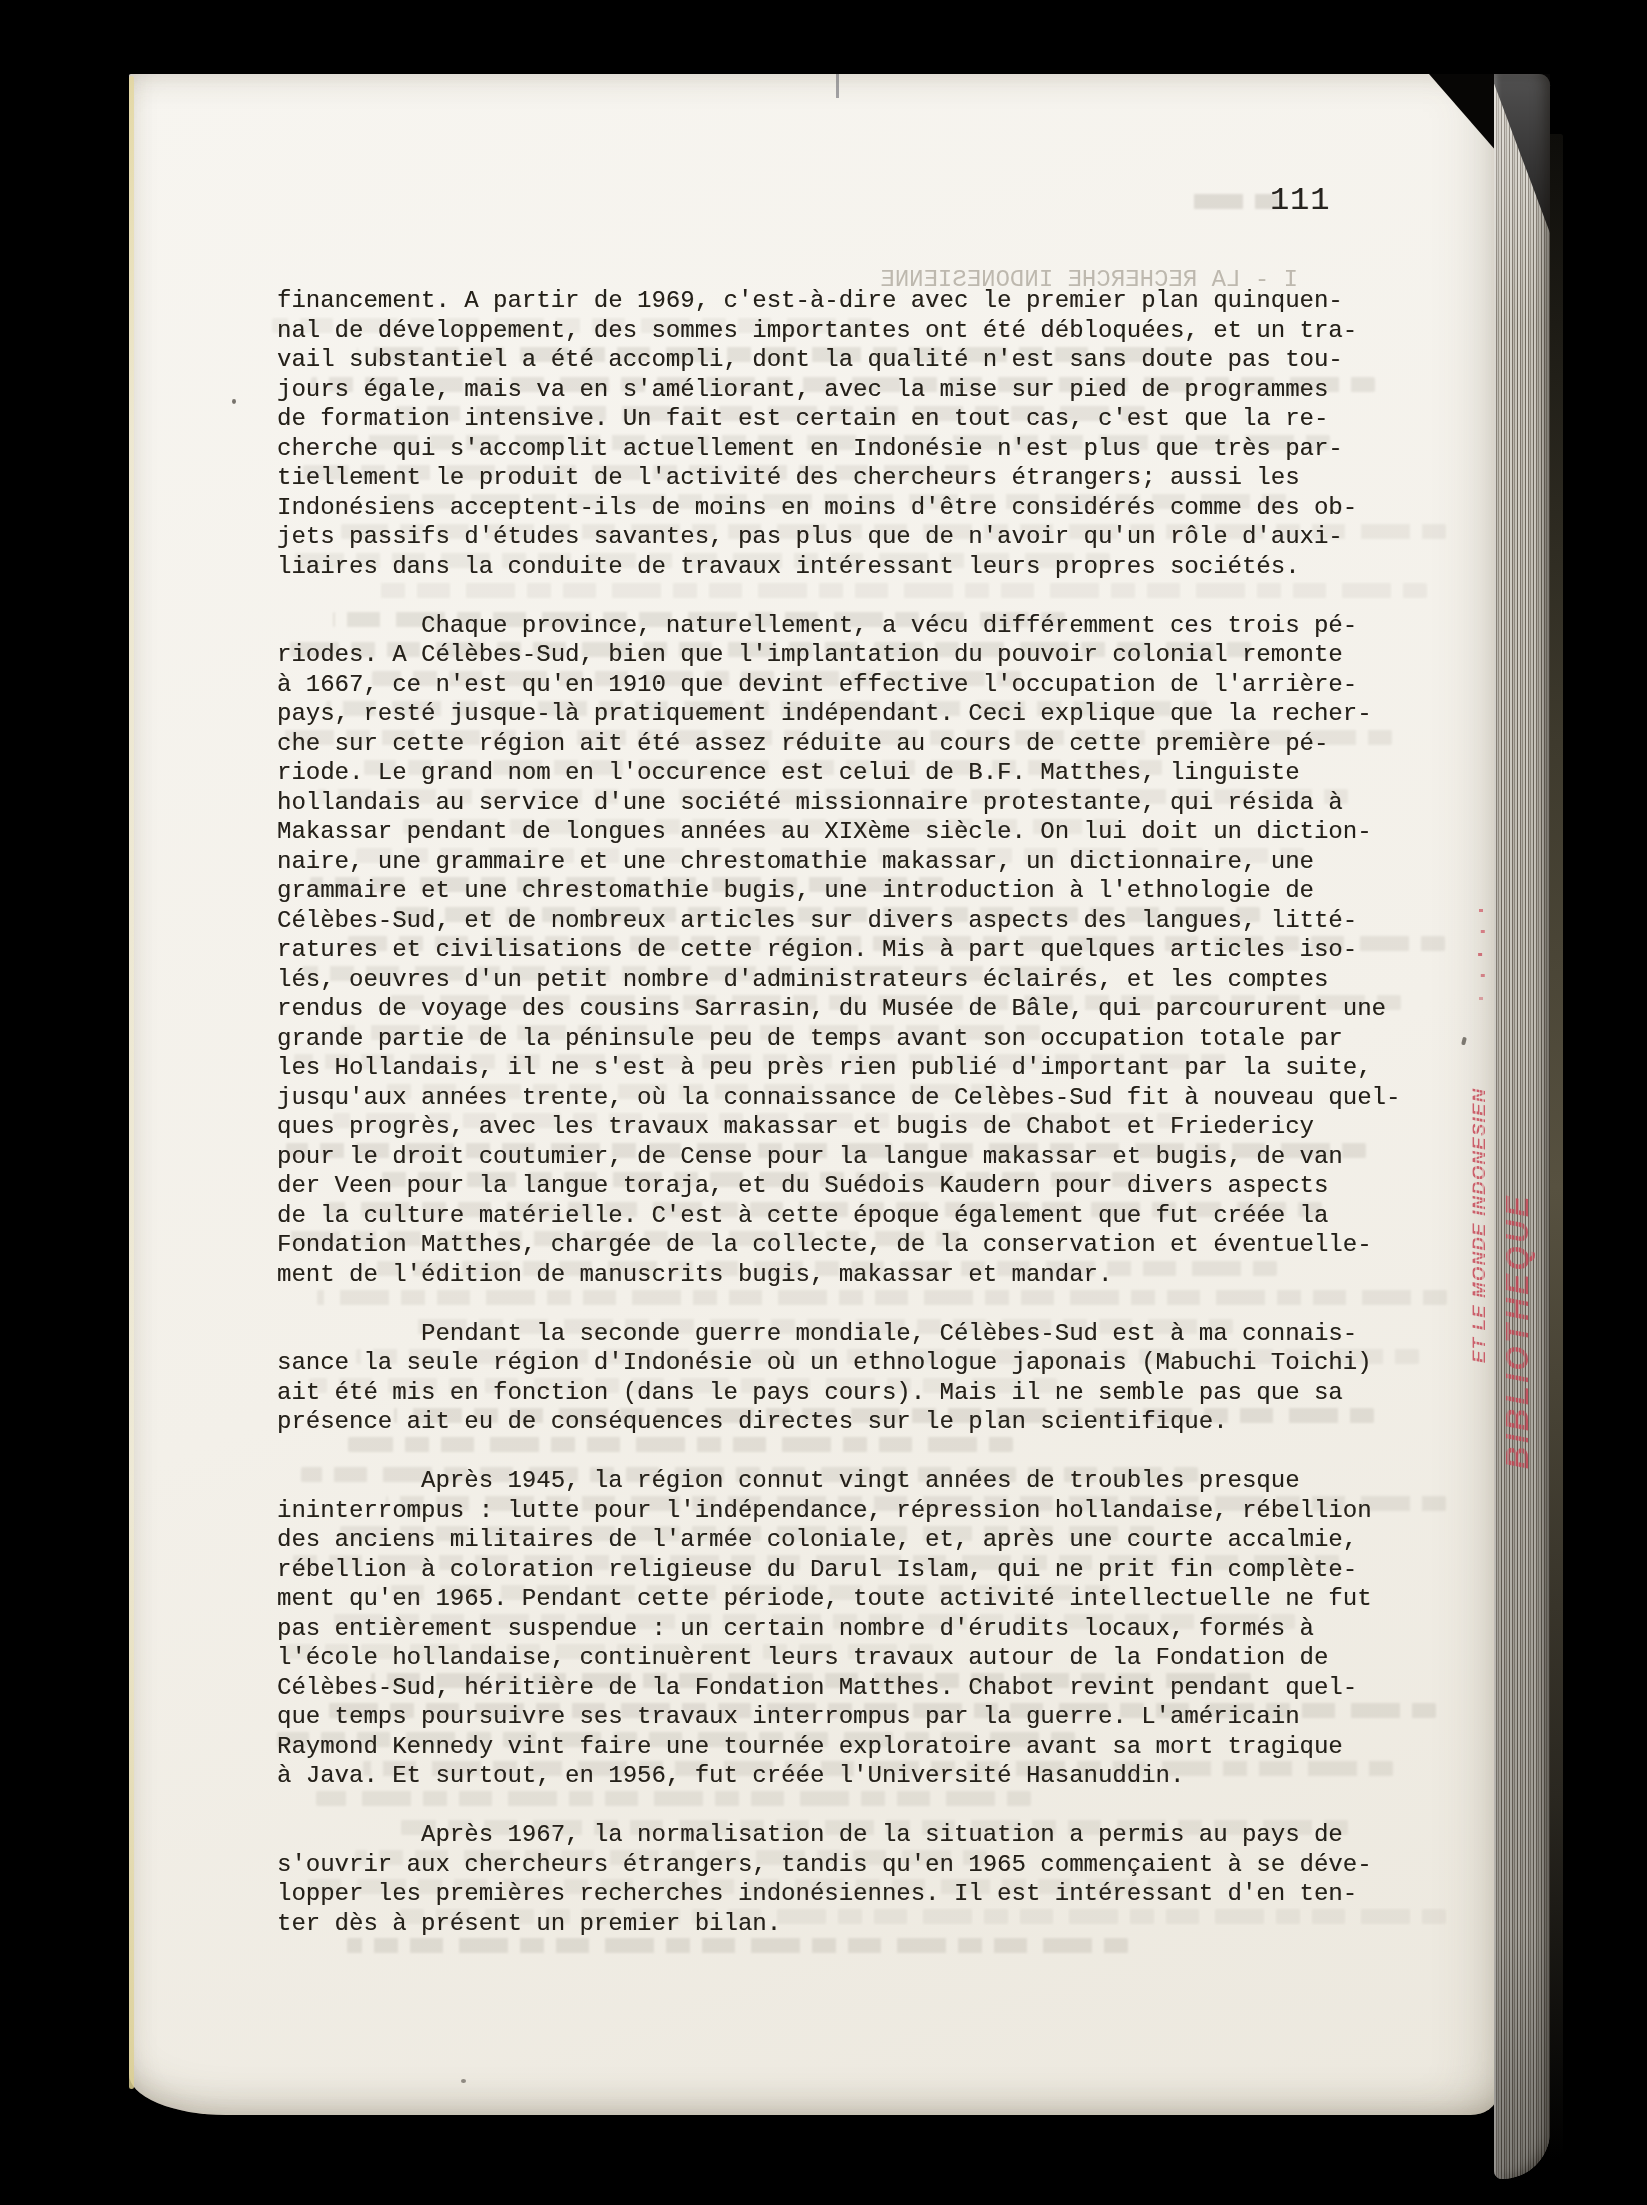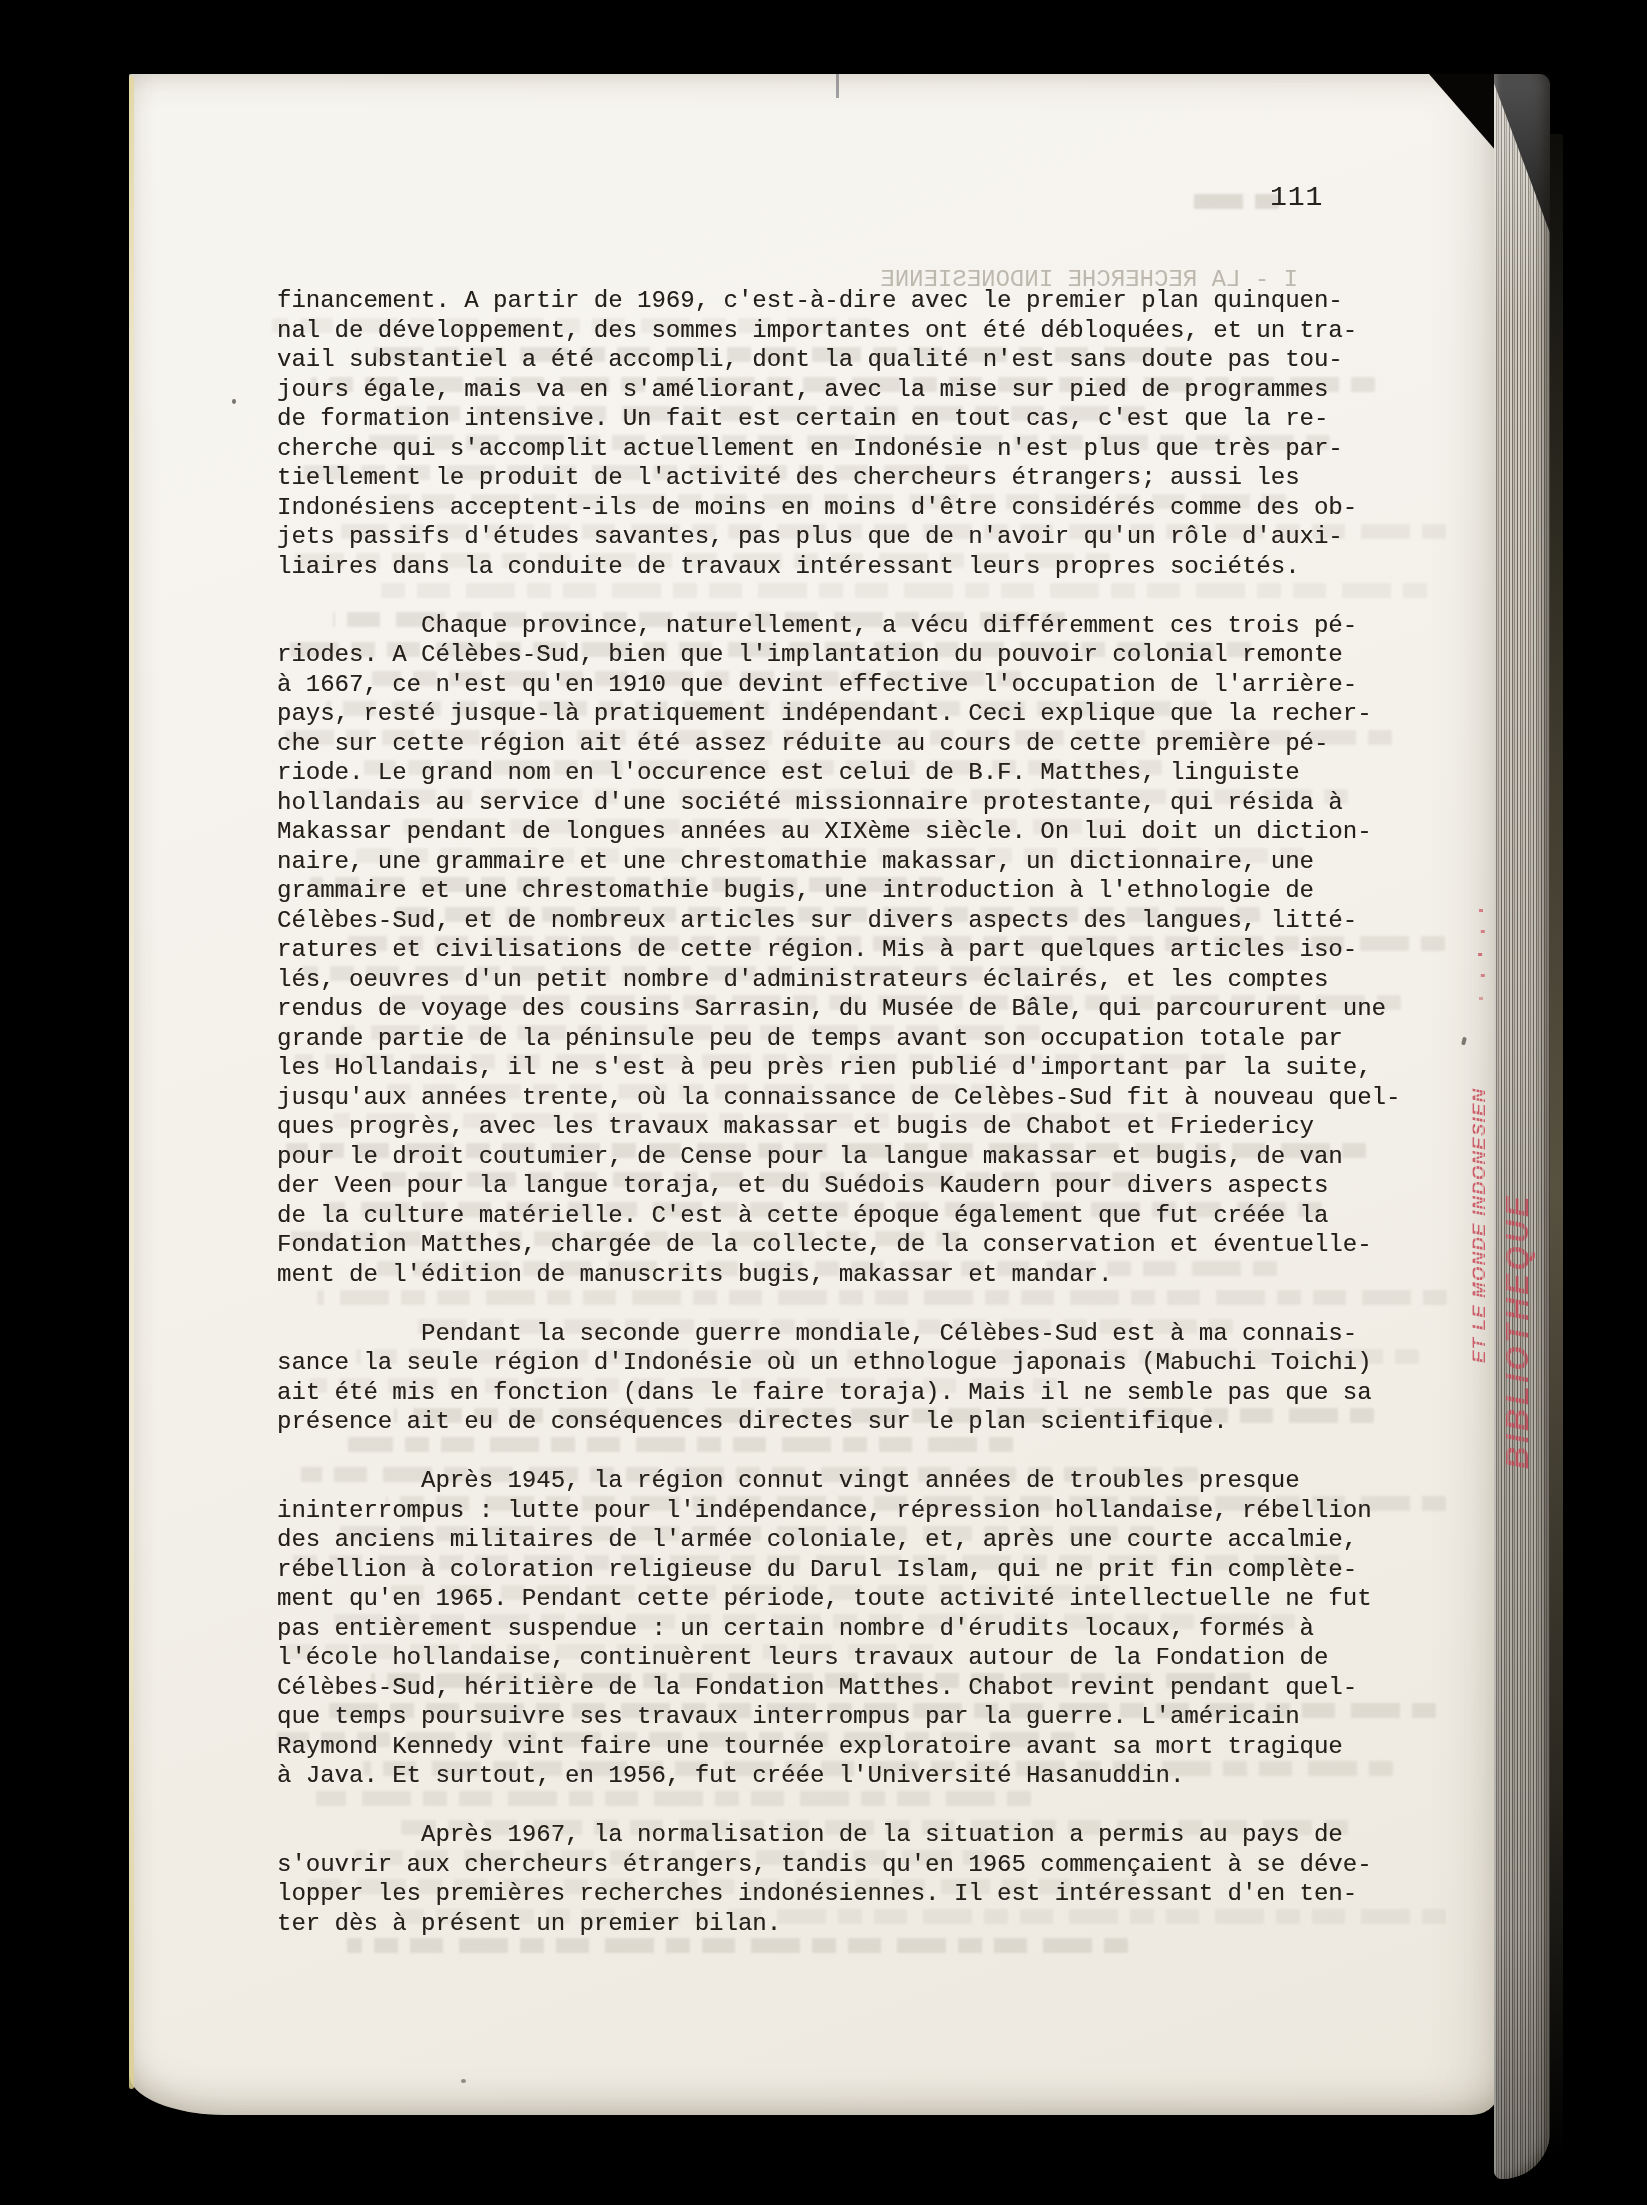--- a/index.html
+++ b/index.html
@@ -18,21 +18,21 @@
     background:linear-gradient(180deg,#e4d79e 0%,#efe9d0 18%,#f0ebd6 70%,#ddd092 100%);
     opacity:.85;border-radius:2.6px;z-index:2;}
   
   #corner-shadow{position:absolute;left:1429px;top:74px;width:68px;height:78px;
     background:#070605;clip-path:polygon(0 0,100% 0,100% 100%);z-index:4;}
   
   #page-text{position:absolute;left:277px;top:286px;width:1179px;z-index:3;color:#242019;
     font-size:24px;line-height:29.5px;text-shadow:0.3px 0.3px 0 rgba(35,28,20,.35);}
   #page-text p{margin:0 0 29.5px 0;white-space:pre;}
   #page-number{position:absolute;left:1270px;top:182px;z-index:3;color:#26231e;
-    font-size:28px;letter-spacing:0.9px;text-shadow:0.3px 0.3px 0 rgba(35,28,20,.35);}
+    font-size:32px;letter-spacing:0.9px;text-shadow:0.3px 0.3px 0 rgba(35,28,20,.35);}
   
   #bleedthrough-layer{position:absolute;left:0;top:0;width:1648px;height:2206px;z-index:2;pointer-events:none;}
   .ghost{position:absolute;height:15px;border-radius:1.8px;filter:blur(1.1px);transform:scaleX(-1);
     background:repeating-linear-gradient(90deg,#8c8578 0 24px,transparent 24px 36px,
       #8c8578 36px 85px,transparent 85px 101px,#8c8578 101px 134px,transparent 134px 146px);}
   #bleedthrough-heading{position:absolute;left:875px;top:266px;width:423px;z-index:2;
     transform:scaleX(-1);color:rgba(128,120,104,.48);font-size:24px;white-space:pre;
     filter:blur(0.5px);}
   
   #fore-edge{position:absolute;left:1494px;top:74px;width:56px;height:2105px;z-index:5;
@@ -170,21 +170,21 @@
 les Hollandais, il ne s'est à peu près rien publié d'important par la suite,
 jusqu'aux années trente, où la connaissance de Celèbes-Sud fit à nouveau quel-
 ques progrès, avec les travaux makassar et bugis de Chabot et Friedericy
 pour le droit coutumier, de Cense pour la langue makassar et bugis, de van
 der Veen pour la langue toraja, et du Suédois Kaudern pour divers aspects
 de la culture matérielle. C'est à cette époque également que fut créée la
 Fondation Matthes, chargée de la collecte, de la conservation et éventuelle-
 ment de l'édition de manuscrits bugis, makassar et mandar.</p>
     <p>          Pendant la seconde guerre mondiale, Célèbes-Sud est à ma connais-
 sance la seule région d'Indonésie où un ethnologue japonais (Mabuchi Toichi)
-ait été mis en fonction (dans le faire toraja). Mais il ne semble pas que sa
+ait été mis en fonction (dans le pays cours). Mais il ne semble pas que sa
 présence ait eu de conséquences directes sur le plan scientifique.</p>
     <p>          Après 1945, la région connut vingt années de troubles presque
 ininterrompus : lutte pour l'indépendance, répression hollandaise, rébellion
 des anciens militaires de l'armée coloniale, et, après une courte accalmie,
 rébellion à coloration religieuse du Darul Islam, qui ne prit fin complète-
 ment qu'en 1965. Pendant cette période, toute activité intellectuelle ne fut
 pas entièrement suspendue : un certain nombre d'érudits locaux, formés à
 l'école hollandaise, continuèrent leurs travaux autour de la Fondation de
 Célèbes-Sud, héritière de la Fondation Matthes. Chabot revint pendant quel-
 que temps poursuivre ses travaux interrompus par la guerre. L'américain

